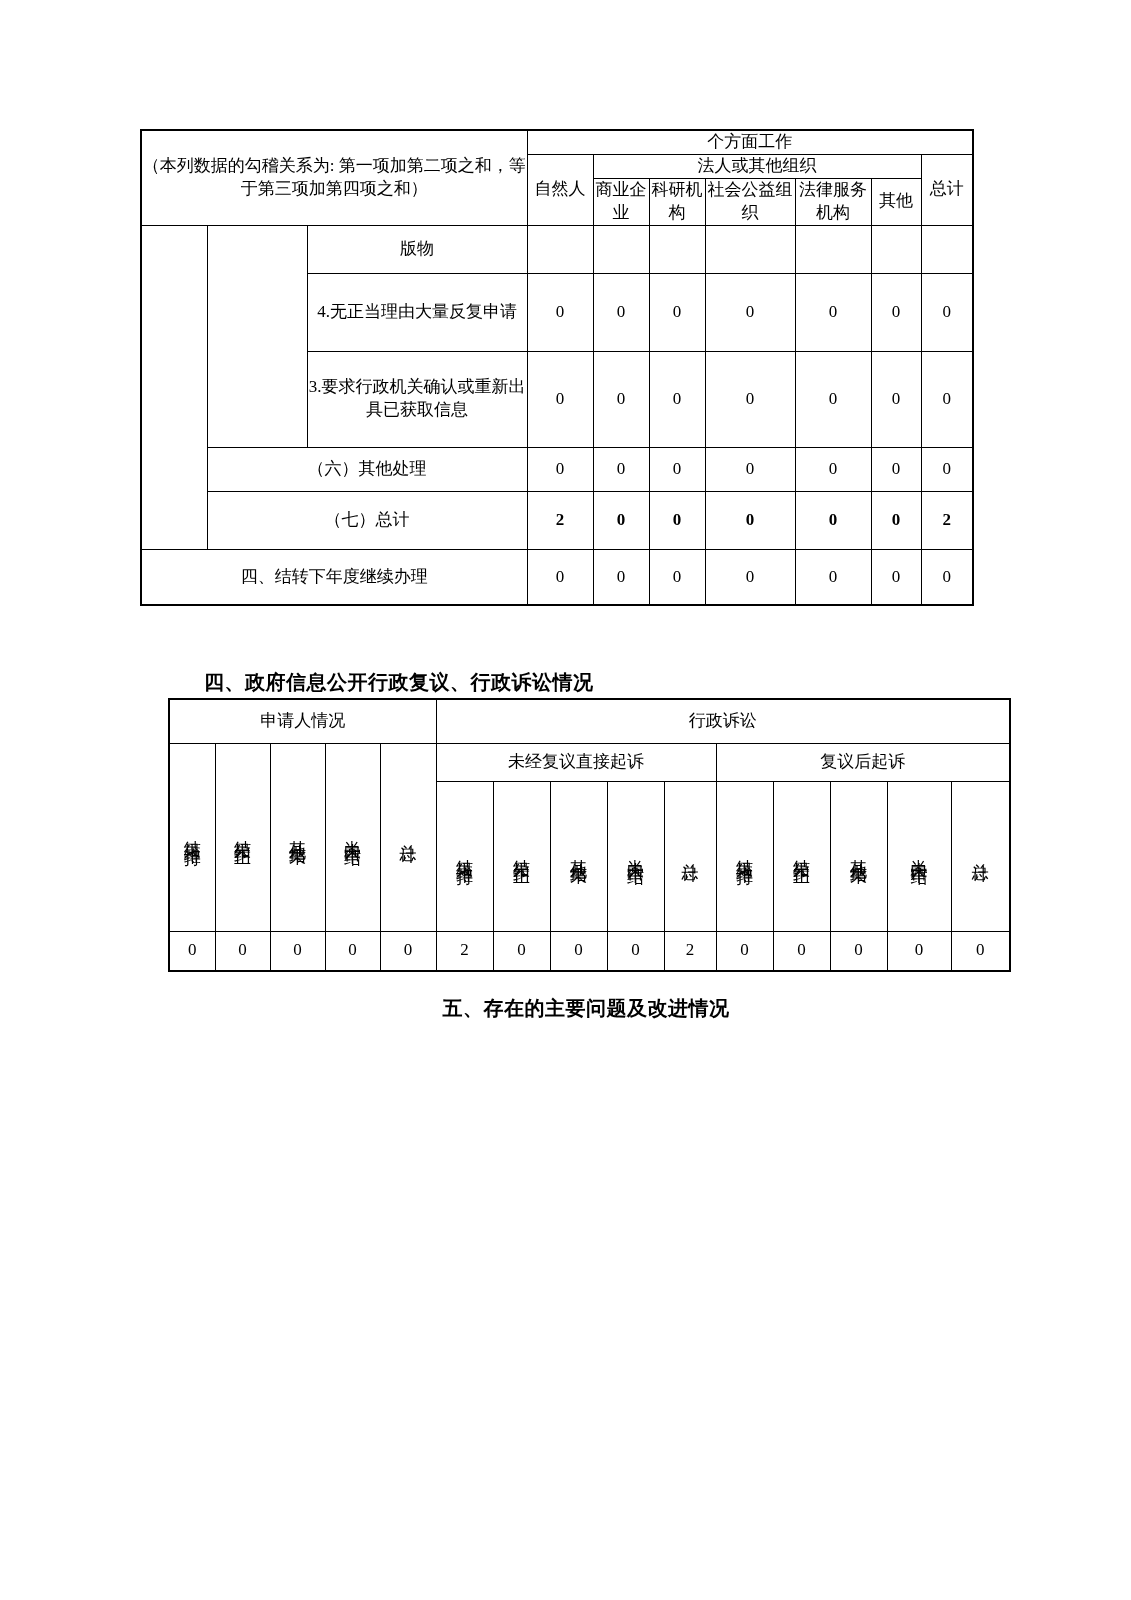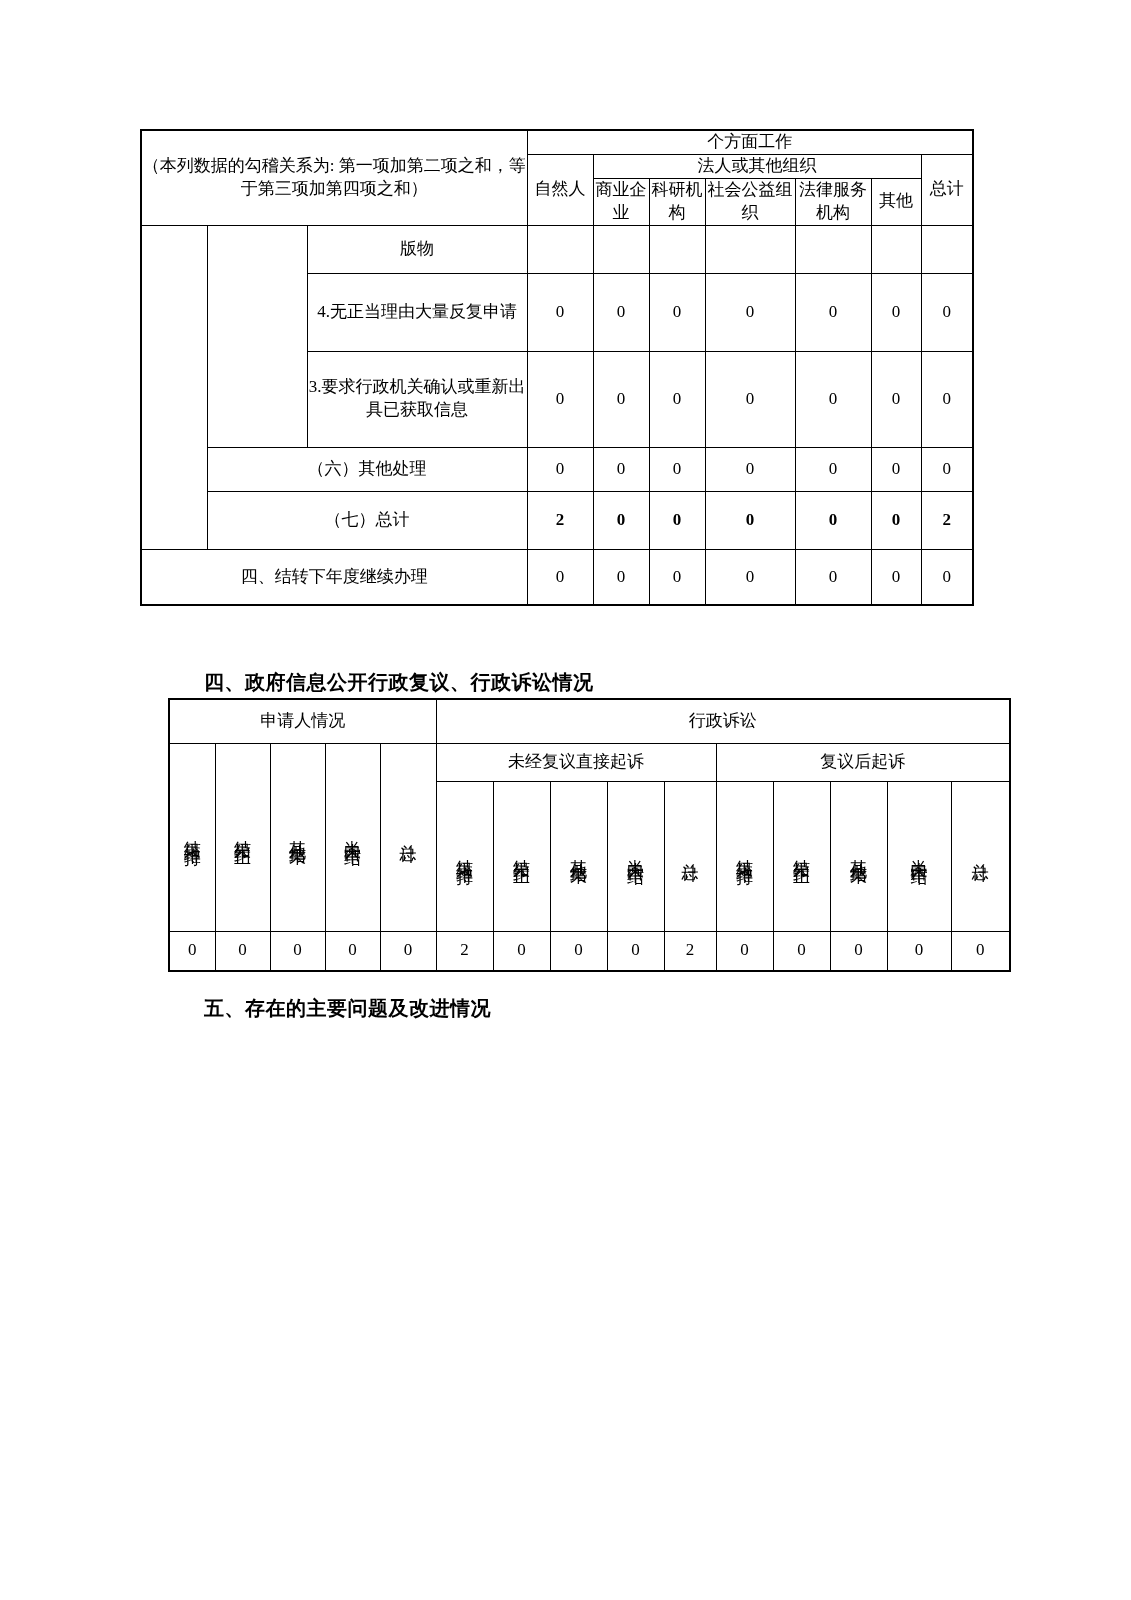--- a/index.html
+++ b/index.html
@@ -92,20 +92,21 @@
     top: 995px;
     width: 800px;
     font-family: "Liberation Serif", "DejaVu Serif", serif;
   }
   .body-head {
     font-family: "Liberation Sans", "DejaVu Sans", sans-serif;
     font-weight: bold;
     font-size: 20px;
     margin: 0 0 6px 36px;
     letter-spacing: 0.5px;
+    text-align: center;
   }
   .para {
     font-size: 25px;
     line-height: 1.82;
     text-indent: 2em;
     margin: 0 0 2px 0;
     text-align: justify;
     letter-spacing: 0.4px;
   }
 </style>

